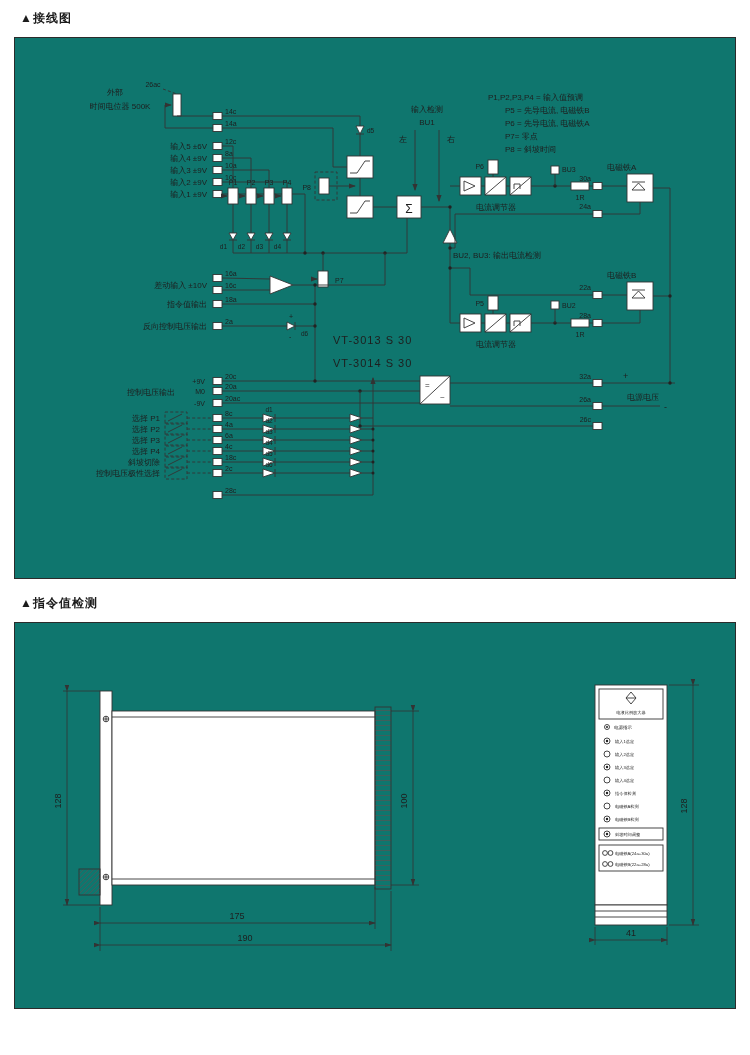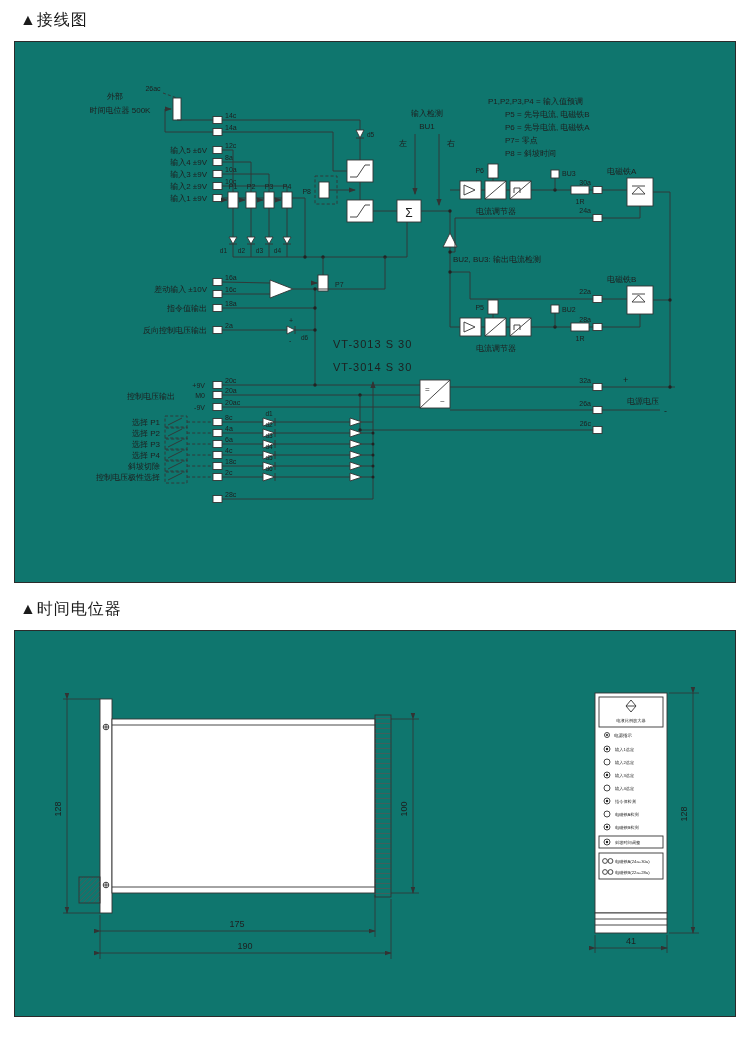--- a/index.html
+++ b/index.html
@@ -1,17 +1,17 @@
 <!DOCTYPE html>
 <html><head>
 <meta charset="utf-8">
 <style>
   html,body{margin:0;padding:0;background:#ffffff;}
   body{width:750px;font-family:"Liberation Sans","DejaVu Sans",sans-serif;color:#1b1b1b;}
-  .section-title{font-size:16px;font-weight:normal;margin:10px 0 10px 20px;letter-spacing:1px;}
+  .section-title{font-size:12px;font-weight:bold;margin:10px 0 10px 20px;letter-spacing:1px;}
   .frame{margin:0 14px 16px 14px;border:1.6px solid #2b2b2b;background:#0f766e;}
   svg{display:block;width:100%;height:auto;}
   text{fill:#1e1e1e;}
   .ln{stroke:#333;stroke-width:0.9;fill:none;}
   .lnd{stroke:#333;stroke-width:0.9;fill:none;stroke-dasharray:3 2.2;}
   .boxw{fill:#ffffff;stroke:#333;stroke-width:0.9;}
   .dot{fill:#222;stroke:none;}
   .t8{font-size:8px;} .t7{font-size:7px;} .t65{font-size:6.5px;}
   .t9{font-size:9px;} .t11{font-size:11px;letter-spacing:1px;}
   .t45{font-size:4.5px;} .t42{font-size:4.2px;}
@@ -417,21 +417,21 @@
         <text class="t7" x="576" y="280" text-anchor="end">28a</text>
         <polyline class="ln" points="587,285 625,285 625,272"></polyline>
         <line class="ln" x1="638" y1="258" x2="655" y2="258"></line>
         <polyline class="ln" points="655,150 655,345"></polyline>
         <circle class="dot" cx="655" cy="258" r="1.7"></circle>
           <circle class="dot" cx="655" cy="345" r="1.7"></circle>
       </g>
     </svg>
   </div>
 
-  <div class="section-title">▲时间电位器</div>
+  <div class="section-title">▲指令值检测</div>
 
   <div class="frame">
     <svg viewBox="0 0 720 385" xmlns="http://www.w3.org/2000/svg">
       <defs>
         <marker id="arr2" markerWidth="10" markerHeight="8" refX="8" refY="3" orient="auto">
           <path d="M0,0 L9,3 L0,6 Z" fill="#333"></path>
         </marker>
         <pattern id="hatchH" width="16" height="5" patternUnits="userSpaceOnUse">
           <line x1="0" y1="2.5" x2="16" y2="2.5" stroke="#555" stroke-width="0.7"></line>
         </pattern>

